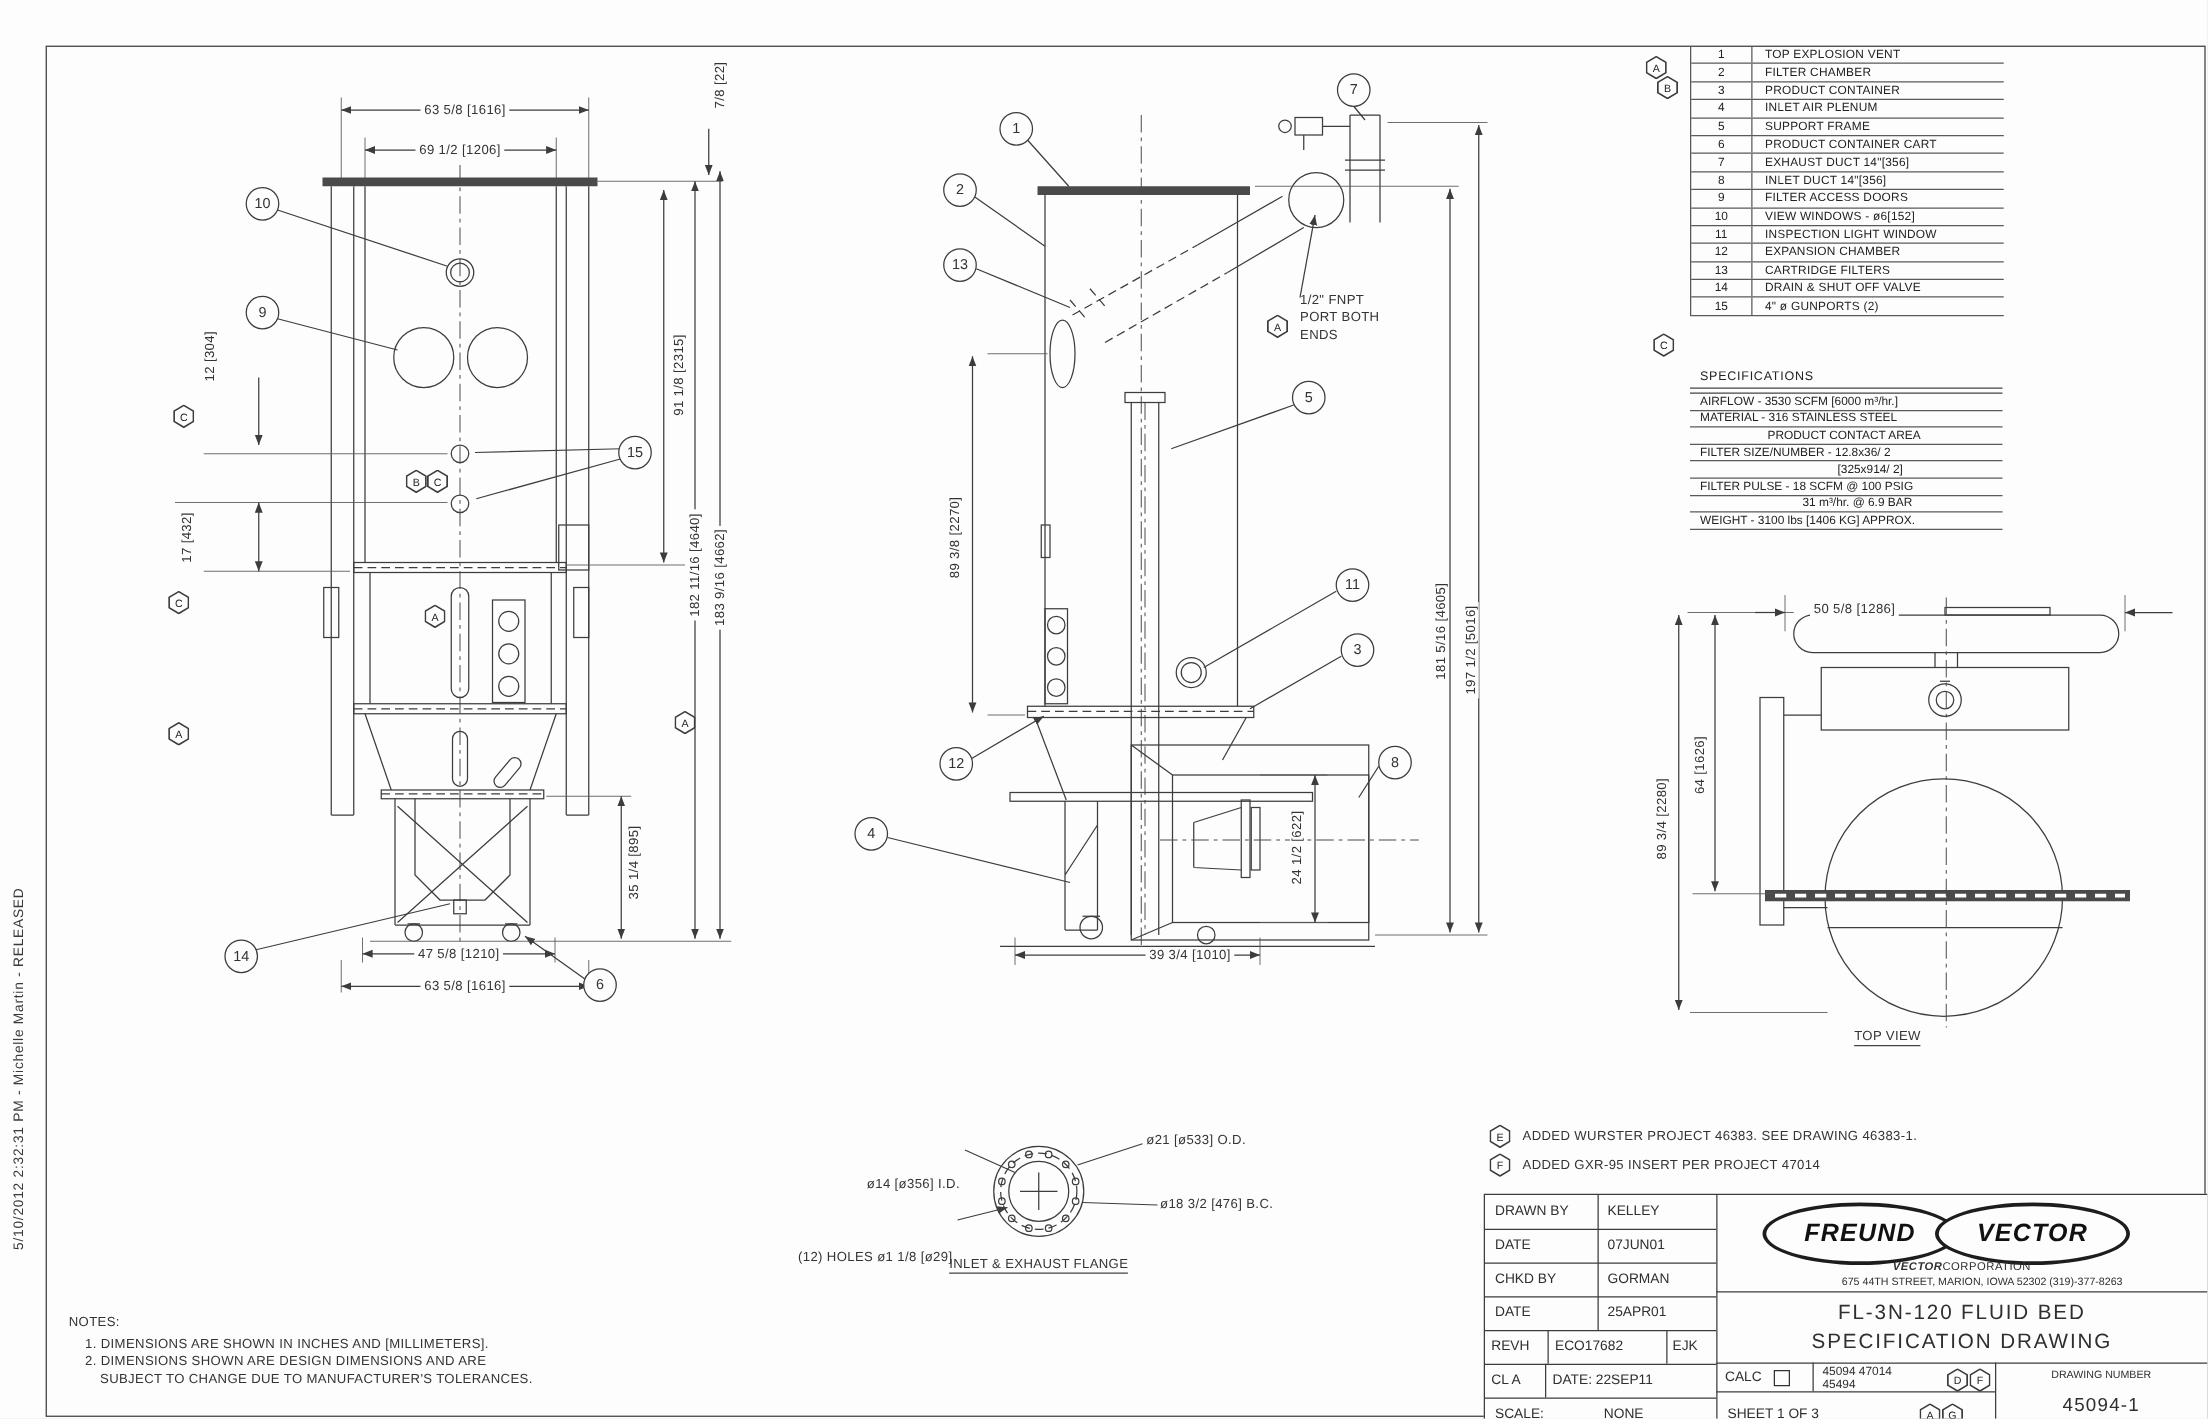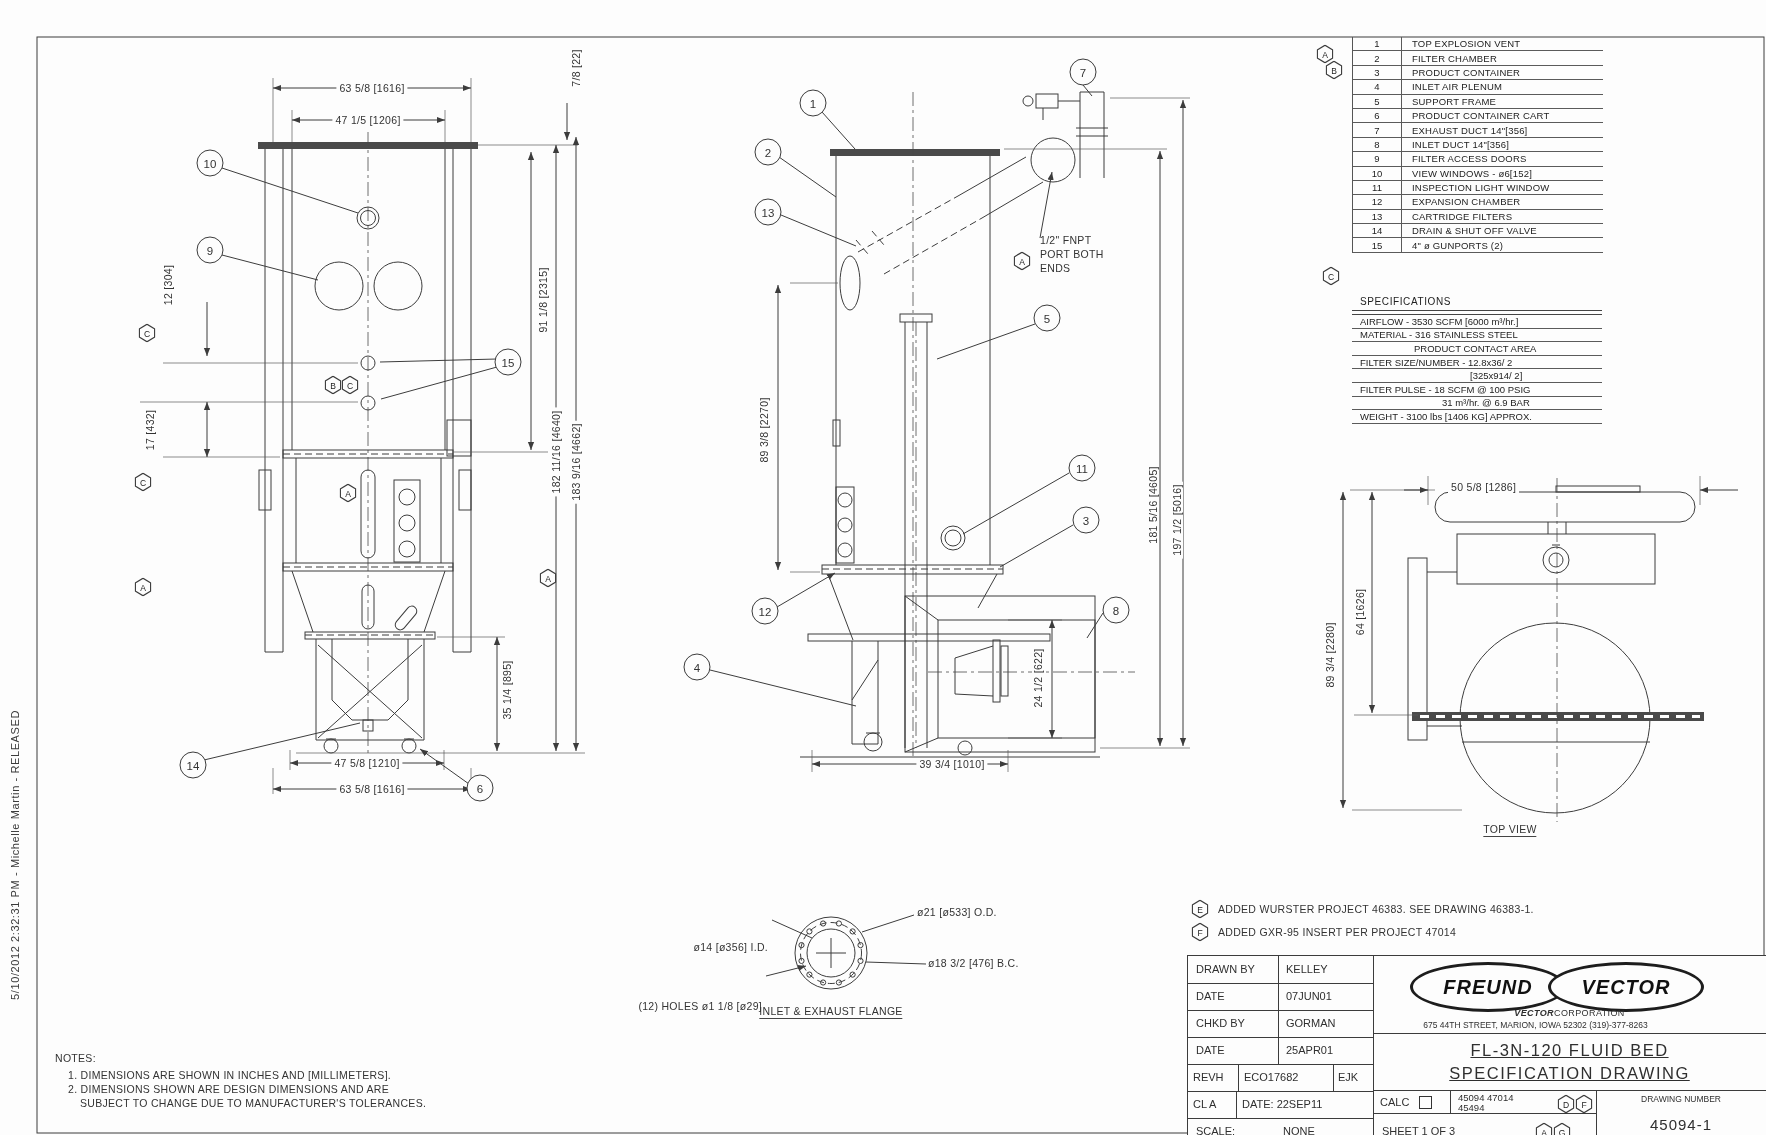--- a/index.html
+++ b/index.html
@@ -52,22 +52,22 @@
       border:1.5px solid #3c3c3c;background:#fdfdfd;font-size:11px;}
   .tb .vl,.tb .hl{position:absolute;background:#3c3c3c;}
   .tb .vl{width:1px;}
   .tb .hl{height:1px;}
   .tb .txt{position:absolute;white-space:nowrap;}
   .chk{position:absolute;width:11px;height:11px;border:1px solid #333;background:#fdfdfd;}
   .ell{position:absolute;border:3.5px solid #1d1d1d;border-radius:50%;display:flex;align-items:center;
        justify-content:center;font-style:italic;font-weight:bold;font-size:20px;letter-spacing:1px;
        color:#111;background:#fdfdfd;}
   .corp{position:absolute;left:185px;top:52px;width:393px;text-align:center;font-size:9px;letter-spacing:.4px;}
-  .addr{position:absolute;left:185px;top:64px;width:325px;text-align:center;font-size:8.5px;}
-  .tbtitle{position:absolute;left:185px;width:393px;text-align:center;font-size:16.5px;letter-spacing:1.5px;text-decoration:underline;}
+  .addr{position:absolute;left:185px;top:64px;width:325px;text-align:right;font-size:8.5px;}
+  .tbtitle{position:absolute;left:185px;width:393px;text-align:center;font-size:16.5px;letter-spacing:1.5px;}
   .dnum-lab{position:absolute;left:408px;top:138px;width:170px;text-align:center;font-size:8.5px;}
   .dnum{position:absolute;left:408px;top:160px;width:170px;text-align:center;font-size:15px;letter-spacing:1px;}
 </style>
 </head>
 <body>
 
 <div class="sheet">
 
   <div class="stamp">5/10/2012 2:32:31 PM  -  Michelle Martin - RELEASED</div>
 
@@ -231,21 +231,21 @@
       <circle class="s" cx="823.1" cy="923.5" r="2.6"></circle>
         <circle class="s" cx="838.9" cy="923.5" r="2.6"></circle>
       <circle class="s" cx="852.6" cy="931.4" r="2.6"></circle>
         <circle class="s" cx="860.5" cy="945.1" r="2.6"></circle>
       <path class="s" d="M816 953 H846 M831 938 V968"></path>
       <path class="s" d="M772 920 L812 938 M914 915 L862 932 M926 964 L866 962 M766 976 L806 966" marker-end="url(#ar)"></path>
     </g>
   </svg>
 
   <div class="dim" style="left:372px;top:88px">63 5/8 [1616]</div>
-  <div class="dim" style="left:368px;top:120px">47 1/5 [1206]</div>
+  <div class="dim" style="left:368px;top:120px">69 1/2 [1206]</div>
   <div class="dim v" style="left:576px;top:68px">7/8 [22]</div>
   <div class="dim v" style="left:543px;top:300px">91 1/8 [2315]</div>
   <div class="dim v" style="left:556px;top:452px">182 11/16 [4640]</div>
   <div class="dim v" style="left:576px;top:462px">183 9/16 [4662]</div>
   <div class="dim v" style="left:168px;top:285px">12 [304]</div>
   <div class="dim v" style="left:150px;top:430px">17 [432]</div>
   <div class="dim v" style="left:507px;top:690px">35 1/4 [895]</div>
   <div class="dim" style="left:367px;top:763px">47 5/8 [1210]</div>
   <div class="dim" style="left:372px;top:789px">63 5/8 [1616]</div>
 

